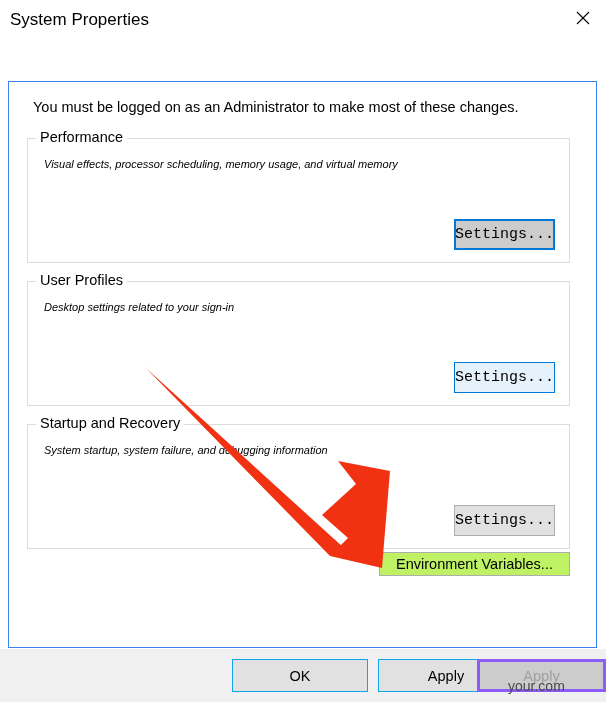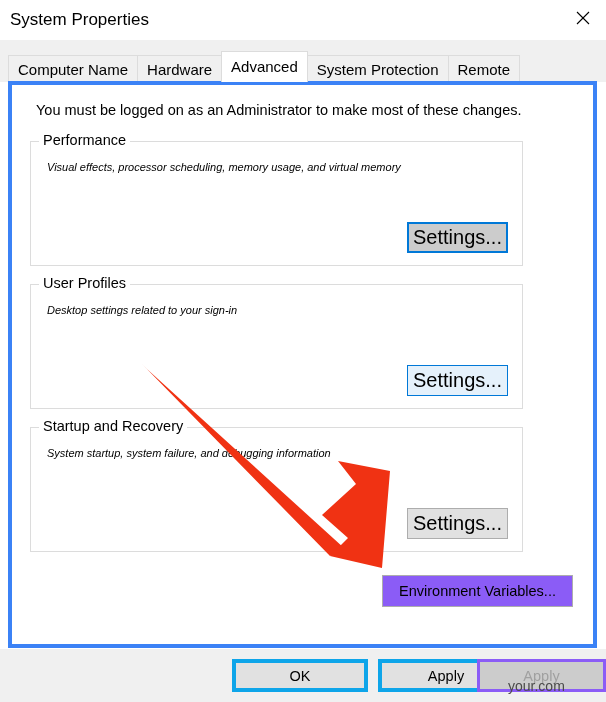--- a/index.html
+++ b/index.html
@@ -99,39 +99,39 @@
   }
 
   
   #tabpanel {
     position: absolute;
     left: 8px;
     top: 81px;
     width: 589px;
     height: 567px;
     background: #ffffff;
-    border: 4px solid #3b82f6;
+    border: 1px solid #3b82f6;
     box-sizing: border-box;
     z-index: 1;
   }
 
   #admin-note {
     position: absolute;
     left: 24px;
     top: 17px;
     font-size: 14.5px;
     white-space: nowrap;
     color: #000;
   }
 
   
   .groupbox {
     position: absolute;
     left: 18px;
-    width: 493px;
+    width: 543px;
     border: 1px solid #dcdcdc;
     box-sizing: border-box;
     background: transparent;
     padding-left: 37px;
   }
   .group-legend {
     position: absolute;
     top: -10px;
     left: 8px;
     background: #ffffff;
@@ -154,22 +154,22 @@
   #gb-userprofiles { top: 199px; height: 125px; }
   #gb-startup { top: 342px; height: 125px; }
 
   
   .settings-btn {
     position: absolute;
     right: 14px;
     bottom: 12px;
     width: 101px;
     height: 31px;
-    font-family: Liberation Sans, sans-serif;
-    font-size: 20px;
+    font-family: Liberation Mono, monospace;
+    font-size: 15px;
     color: #000;
     background: #e1e1e1;
     border: 1px solid #adadad;
     box-sizing: border-box;
     display: flex;
     align-items: center;
     justify-content: center;
     cursor: default;
     padding: 0;
   }
@@ -179,27 +179,27 @@
   }
   .settings-btn.hovered {
     border: 1px solid #0078d7;
     background: #e5f1fb;
   }
 
   
   #env-button {
     position: absolute;
     left: 370px;
-    top: 490px;
+    top: 470px;
     width: 191px;
-    height: 32px;
+    height: 24px;
     font-family: "Liberation Sans", sans-serif;
     font-size: 14.5px;
     color: #000;
-    background: #8b5cf6;
+    background: #bef264;
     border: 1px solid #adadad;
     box-sizing: border-box;
     display: flex;
     align-items: center;
     justify-content: center;
     cursor: default;
     padding: 0;
   }
 
   
@@ -213,21 +213,21 @@
   }
   .footer-btn {
     position: absolute;
     top: 10px;
     width: 136px;
     height: 33px;
     font-family: "Liberation Sans", sans-serif;
     font-size: 14.5px;
     color: #000;
     background: #e1e1e1;
-    border: 4px solid #0ea5e9;
+    border: 1px solid #0ea5e9;
     box-sizing: border-box;
     display: flex;
     align-items: center;
     justify-content: center;
     cursor: default;
     padding: 0;
   }
   #ok-button { left: 232px; }
   #cancel-button { left: 378px; }
   #apply-button {
@@ -267,29 +267,20 @@
   <div id="titlebar">
     <div id="title-text">System Properties</div>
     <div id="close-button">
       <svg width="14" height="14" viewBox="0 0 14 14" aria-hidden="true">
         <line x1="1" y1="1" x2="13" y2="13" stroke="#000" stroke-width="1.1"></line>
         <line x1="13" y1="1" x2="1" y2="13" stroke="#000" stroke-width="1.1"></line>
       </svg>
     </div>
   </div>
 
-  <div id="tabstrip">
-    <div id="tablist">
-      <div class="tab">Computer Name</div>
-      <div class="tab">Hardware</div>
-      <div class="tab selected">Advanced</div>
-      <div class="tab">System Protection</div>
-      <div class="tab">Remote</div>
-    </div>
-  </div>
 
   <div id="tabpanel">
 
     <div id="admin-note">You must be logged on as an Administrator to make most of these changes.</div>
 
     <div class="groupbox" id="gb-performance">
       <div class="group-legend">Performance</div>
       <div class="group-desc">Visual effects, processor scheduling, memory usage, and virtual memory</div>
       <button class="settings-btn focused">Settings...</button>
     </div>

